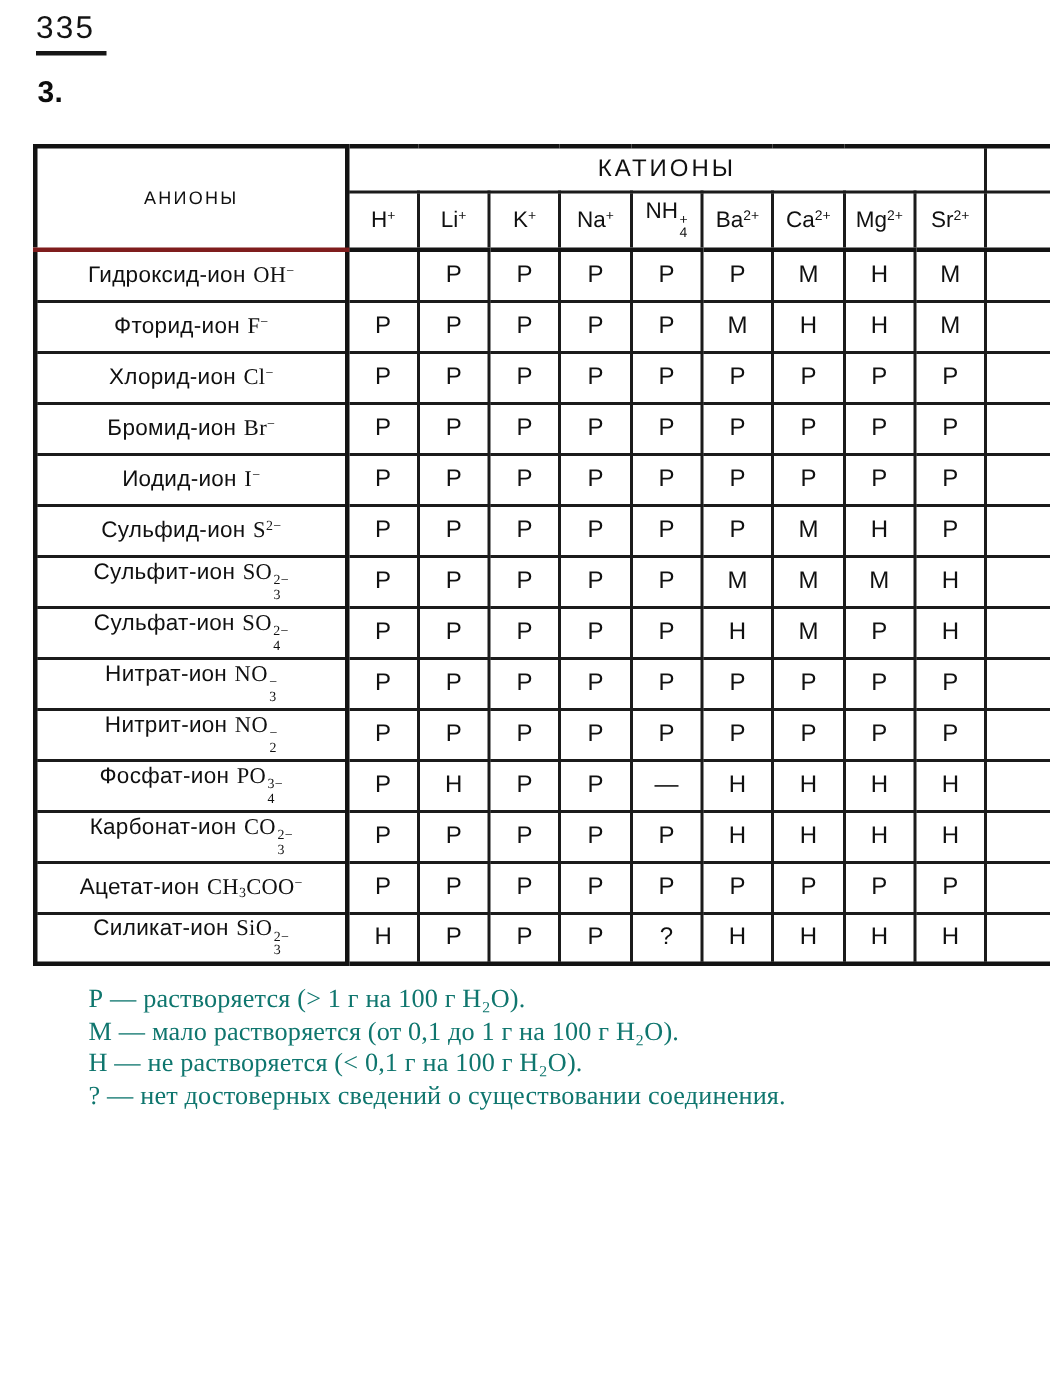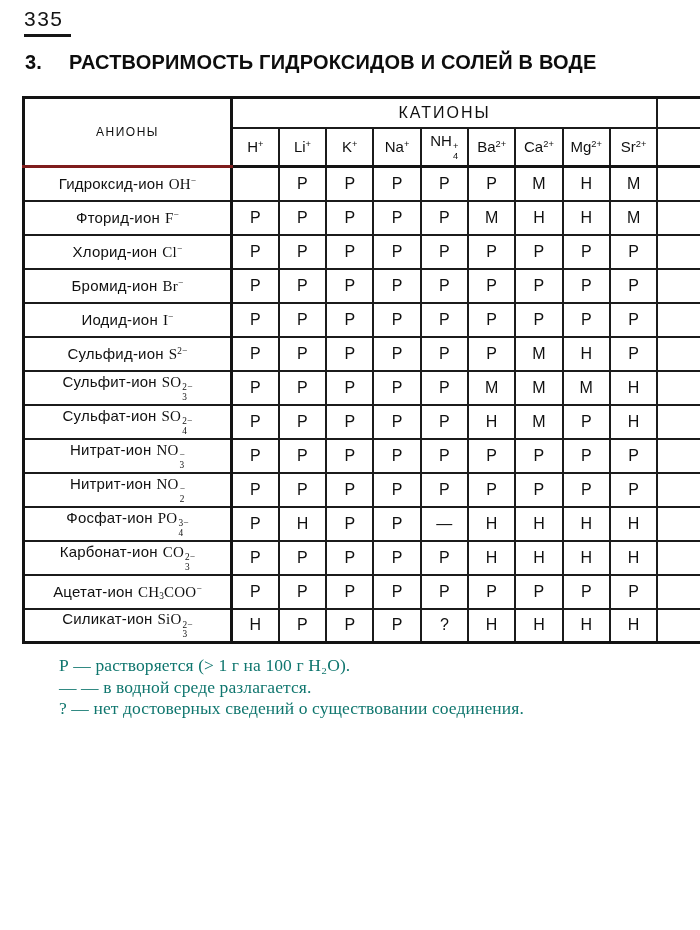--- a/index.html
+++ b/index.html
@@ -66,21 +66,20 @@
   .legend-line{white-space:nowrap;}
   .lsym{display:inline-block;}
 </style>
 </head>
 <body>
 
 <div class="pageno">335</div>
 
 <div class="heading">
   <span>3.</span>
-  <span>РАСТВОРИМОСТЬ ГИДРОКСИДОВ И СОЛЕЙ В ВОДЕ</span>
 </div>
 
 <div class="table-wrap">
   <table>
     <colgroup>
       <col style="width:208px">
       <col style="width:47.3px">
         <col style="width:47.3px">
         <col style="width:47.3px">
       <col style="width:47.3px">
@@ -316,15 +315,16 @@
           <td class="val">Н</td>
           <td class="val">Н</td>
           <td class="val"></td>
         </tr>
       </tbody>
   </table>
 </div>
 
 <div class="legend">
   <div class="legend-line"><span class="lsym">Р</span> <span>—</span> <span>растворяется (&gt; 1 г на 100 г H₂O).</span></div>
-  <div class="legend-line"><span class="lsym">—</span> <span>—</span> <span>в водной среде разлагается.</span></div>
+  <div class="legend-line"><span class="lsym">М</span> <span>—</span> <span>мало растворяется (от 0,1 до 1 г на 100 г H₂O).</span></div>
+  <div class="legend-line"><span class="lsym">Н</span> <span>—</span> <span>не растворяется (&lt; 0,1 г на 100 г H₂O).</span></div>
   <div class="legend-line"><span class="lsym">?</span> <span>—</span> <span>нет достоверных сведений о существовании соединения.</span></div>
 </div>
 
 </body></html>

